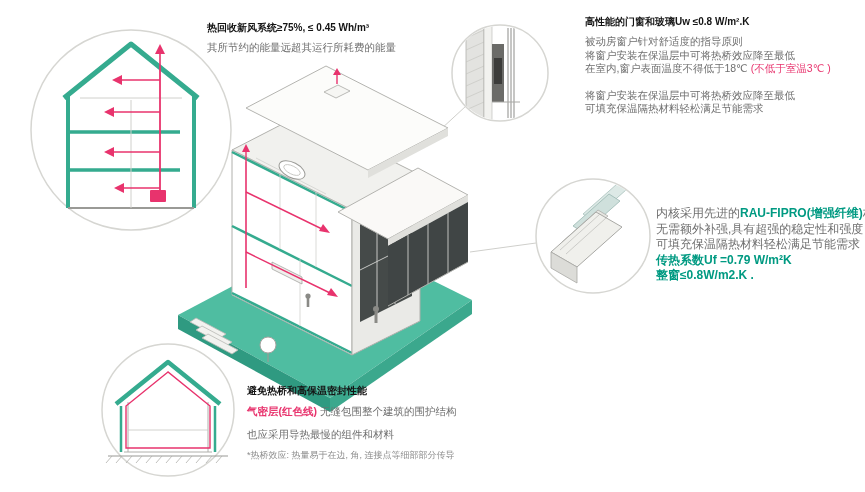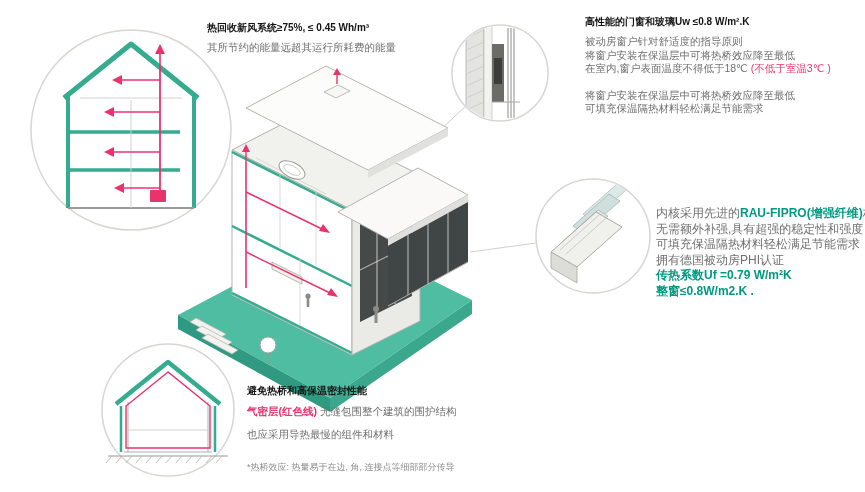--- a/index.html
+++ b/index.html
@@ -8,21 +8,21 @@
   .scene{position:absolute;left:0;top:0;width:865px;height:492px;}
   .txt{position:absolute;color:#6f6f6f;font-size:10.5px;line-height:13.5px;}
   .txt .line{white-space:nowrap;}
   .t-title{font-weight:bold;color:#141414;font-size:10px;line-height:16px;margin-bottom:5px;white-space:nowrap;}
   .red-strong{color:#e8336d;font-weight:bold;}
   .red-plain{color:#e8336d;}
   .green-strong{color:#009a82;font-weight:bold;}
   .teal-strong{color:#009a82;font-weight:bold;}
   .gap8{height:8px;}
   .gap14{height:13px;}
-  .footnote{font-size:9px;color:#8c8c8c;margin-top:18px;white-space:nowrap;}
+  .footnote{font-size:9px;color:#8c8c8c;margin-top:6px;white-space:nowrap;}
 </style>
 </head>
 <body>
 
 <div class="stage">
 
   <svg class="scene" viewBox="0 0 865 492" aria-hidden="true">
 
     <g>
       <path d="M466,106 L440,130" stroke="#cfcfcb" stroke-width="1" fill="none"></path>
@@ -192,21 +192,20 @@
     <div class="line"><span>在室内,窗户表面温度不得低于18℃ </span><span class="red-plain">(不低于室温3℃ )</span></div>
     <div class="gap14"></div>
     <div class="line">将窗户安装在保温层中可将热桥效应降至最低</div>
     <div class="line">可填充保温隔热材料轻松满足节能需求</div>
   </div>
 
   <div class="txt" style="left:656px;top:206px;width:208px;line-height:15.5px;font-size:12px;">
     <div class="line"><span>内核采用先进的</span><span class="teal-strong">RAU-FIPRO(增强纤维)</span><span>材料</span></div>
     <div class="line">无需额外补强,具有超强的稳定性和强度</div>
     <div class="line">可填充保温隔热材料轻松满足节能需求</div>
-    <div class="line">拥有德国被动房PHI认证</div>
     <div class="line green-strong">传热系数Uf =0.79 W/m²K</div>
     <div class="line green-strong">整窗≤0.8W/m2.K .</div>
   </div>
 
   <div class="txt" style="left:247px;top:383px;width:360px;line-height:15px;">
     <div class="t-title">避免热桥和高保温密封性能</div>
     <div class="line"><span class="red-strong">气密层(红色线)</span><span> 无缝包围整个建筑的围护结构</span></div>
     <div class="gap8"></div>
     <div class="line">也应采用导热最慢的组件和材料</div>
     <div class="footnote">*热桥效应: 热量易于在边, 角, 连接点等细部部分传导</div>

